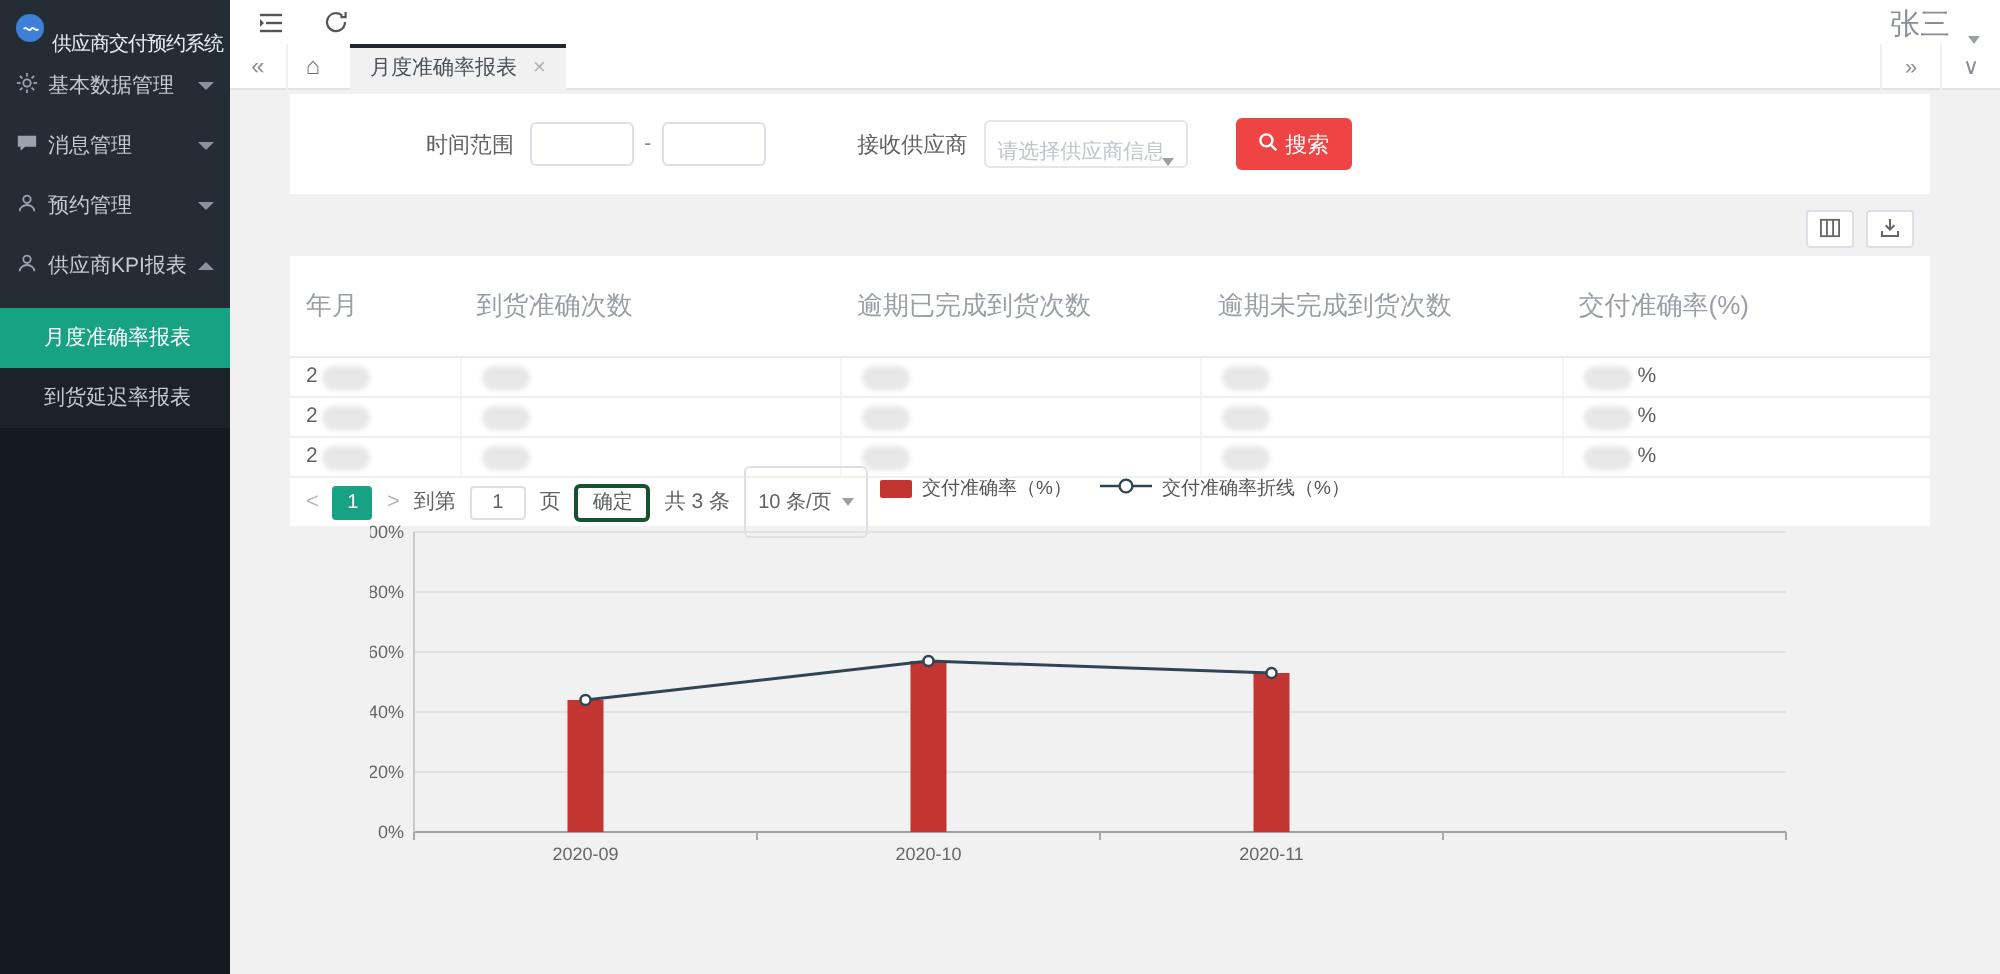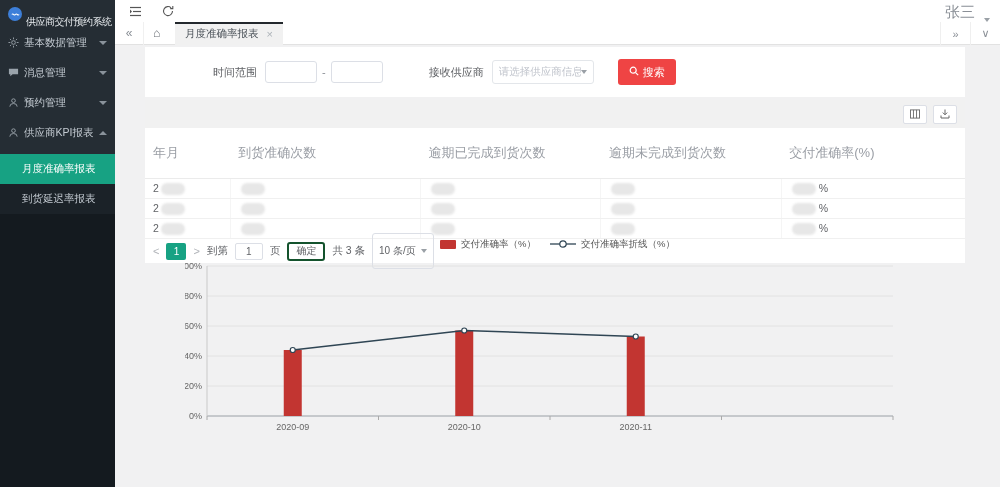--- a/index.html
+++ b/index.html
@@ -53,21 +53,21 @@
   #content { position:absolute; left:0; top:45px; right:0; bottom:0; background:#f1f1f2; }
 
   
   #search-panel { position:absolute; left:30px; top:2px; width:820px; height:50px; background:#fff;
     display:flex; align-items:center; padding-left:68px; }
   .form-label { font-size:11px; color:#606266; margin-right:8px; white-space:nowrap; }
   .ipt { width:52px; height:22px; border:1px solid #dcdfe6; border-radius:3px; background:#fff;
     font-size:11px; padding:0 4px; color:#606266; }
   .dash { color:#8a8f96; font-size:11px; margin:0 5px; }
   .sel { width:102px; height:24px; border:1px solid #e3e6ea; border-radius:3px; background:#fff;
-    display:flex; align-items:center; padding:0 6px; margin-right:12px; cursor:pointer; }
+    display:flex; align-items:flex-end; padding:0 6px; margin-right:12px; cursor:pointer; }
   .sel-ph { flex:1; font-size:10.5px; color:#c0c4cc; white-space:nowrap; overflow:hidden; }
   #search-btn { height:26px; padding:0 11px; background:#ef4444; color:#fff; border:none; border-radius:3px;
     font-size:11px; display:inline-flex; align-items:center; gap:4px; cursor:pointer; margin-left:12px; }
   .lbl2 { margin-left:46px; }
 
   
   #table-card { position:absolute; left:30px; top:55px; width:820px; background:#fff; }
   #table-toolbar { height:28px; background:#f1f1f1; display:flex; align-items:center;
     justify-content:flex-end; padding-right:8px; gap:6px; }
   .tool-btn { width:24px; height:19px; background:#fff; border:1px solid #dcdfe6; border-radius:2px;

